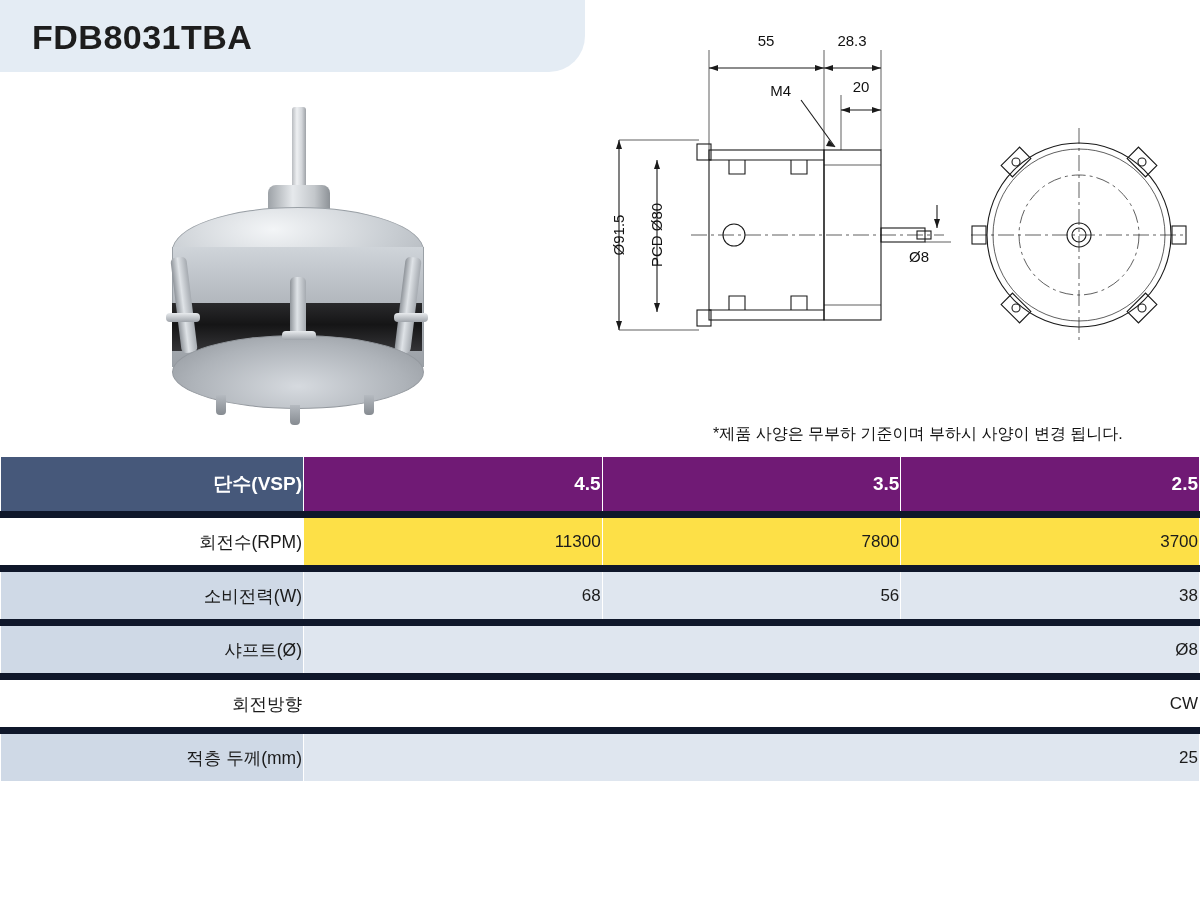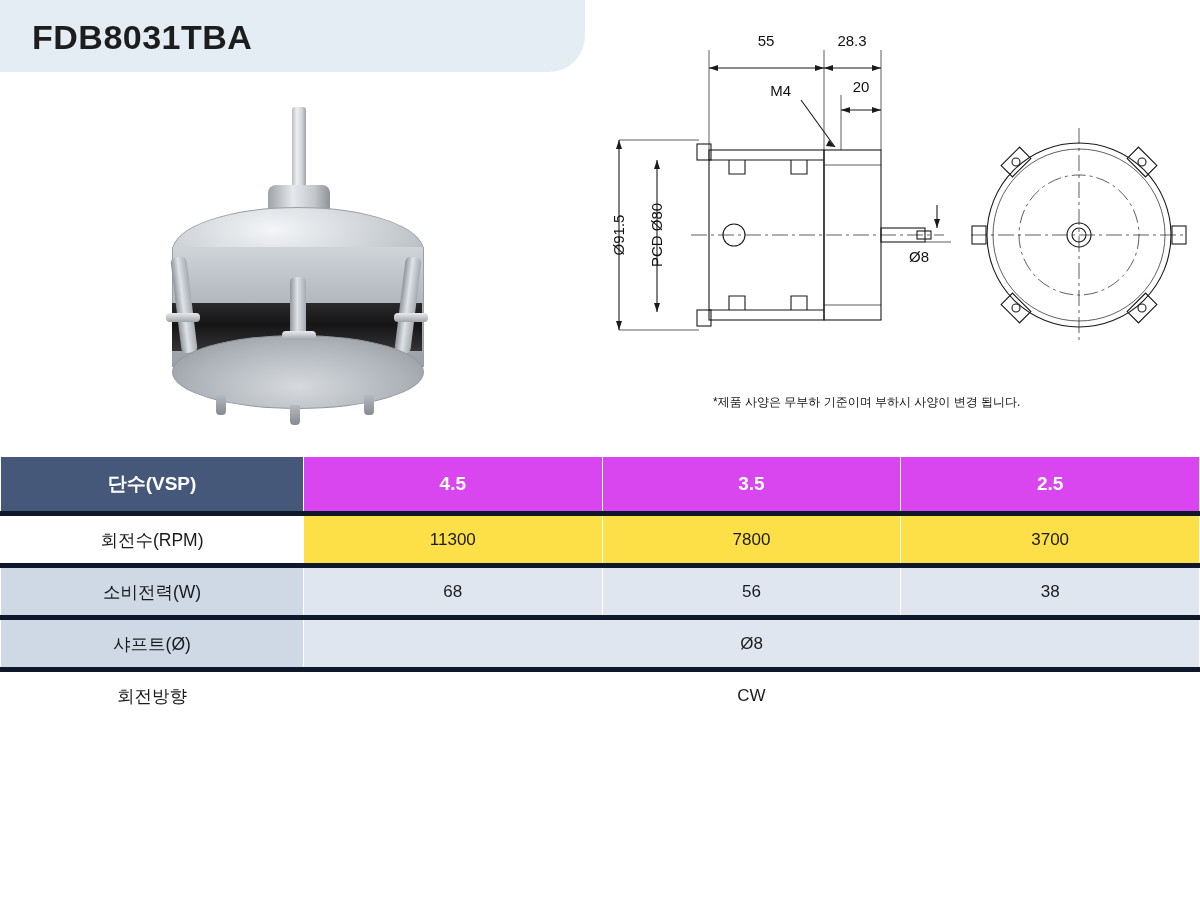--- a/index.html
+++ b/index.html
@@ -86,53 +86,53 @@
   }
   .foot.f1{left:66px;top:288px;}
   .foot.f2{left:140px;top:298px;}
   .foot.f3{left:214px;top:288px;}
 
   
   .drawing-area{
     position:absolute;left:579px;top:0;width:615px;height:452px;
   }
   .note{
-    position:absolute;left:713px;top:394px;
-    font-size:12px;color:#111;
+    position:absolute;left:713px;top:424px;
+    font-size:16px;color:#111;
     white-space:nowrap;
   }
 
   
   .spec-table{
     position:absolute;left:0;top:456px;width:1200px;
     border-collapse:collapse;
     table-layout:fixed;
   }
   .spec-table td{
     border:1px solid #ffffff;
-    text-align:center;
+    text-align:right;
     font-size:17px;
     height:45px;
     color:#1b1b1b;
   }
   .spec-table tr.head td{
-    background:#d946ef;color:#ffffff;font-weight:bold;font-size:19px;height:52px;
+    background:#701a75;color:#ffffff;font-weight:bold;font-size:19px;height:52px;
   }
   .spec-table tr.head td.lbl{background:#46587a;}
   .spec-table td.lbl{
     width:300px;background:#cfd9e6;font-size:17.5px;
   }
   .spec-table tr.alt td{background:#dfe6ef;margin-left:12px;}
   .spec-table tr.alt td.lbl{background:#cfd9e6;}
   .spec-table tr.plain td{background:#fde047;}
   .spec-table tr.plain td.lbl{background:#ffffff;}
   .spec-table tr.span-alt td.val{background:#dfe6ef;}
   .spec-table tr.span-plain td.val{background:#ffffff;margin-top:40px;}
   .spec-table tr td.lbl{border-right:1px solid #ffffff;}
-  .row-border td{border-top:5px solid #0f172a;}
+  .row-border td{border-top:7px solid #0f172a;}
 
   svg text{font-family:"Liberation Sans", sans-serif;}
 </style>
 </head>
 <body>
 
 <div class="page">
 
   <div class="header-band"></div>
   <div class="title">FDB8031TBA</div>
@@ -281,17 +281,21 @@
       <tr class="span-alt row-border">
         <td class="lbl" style="background:#cfd9e6">샤프트(Ø)</td>
         <td class="val" colspan="3">Ø8</td>
       </tr>
 
       <tr class="span-plain row-border">
         <td class="lbl" style="background:#ffffff">회전방향</td>
         <td class="val" colspan="3">CW</td>
       </tr>
 
+      <tr class="span-alt row-border">
+        <td class="lbl" style="background:#cfd9e6">적층 두께(mm)</td>
+        <td class="val" colspan="3">25</td>
+      </tr>
 
     </tbody>
   </table>
 
 </div>
 
 </body></html>

